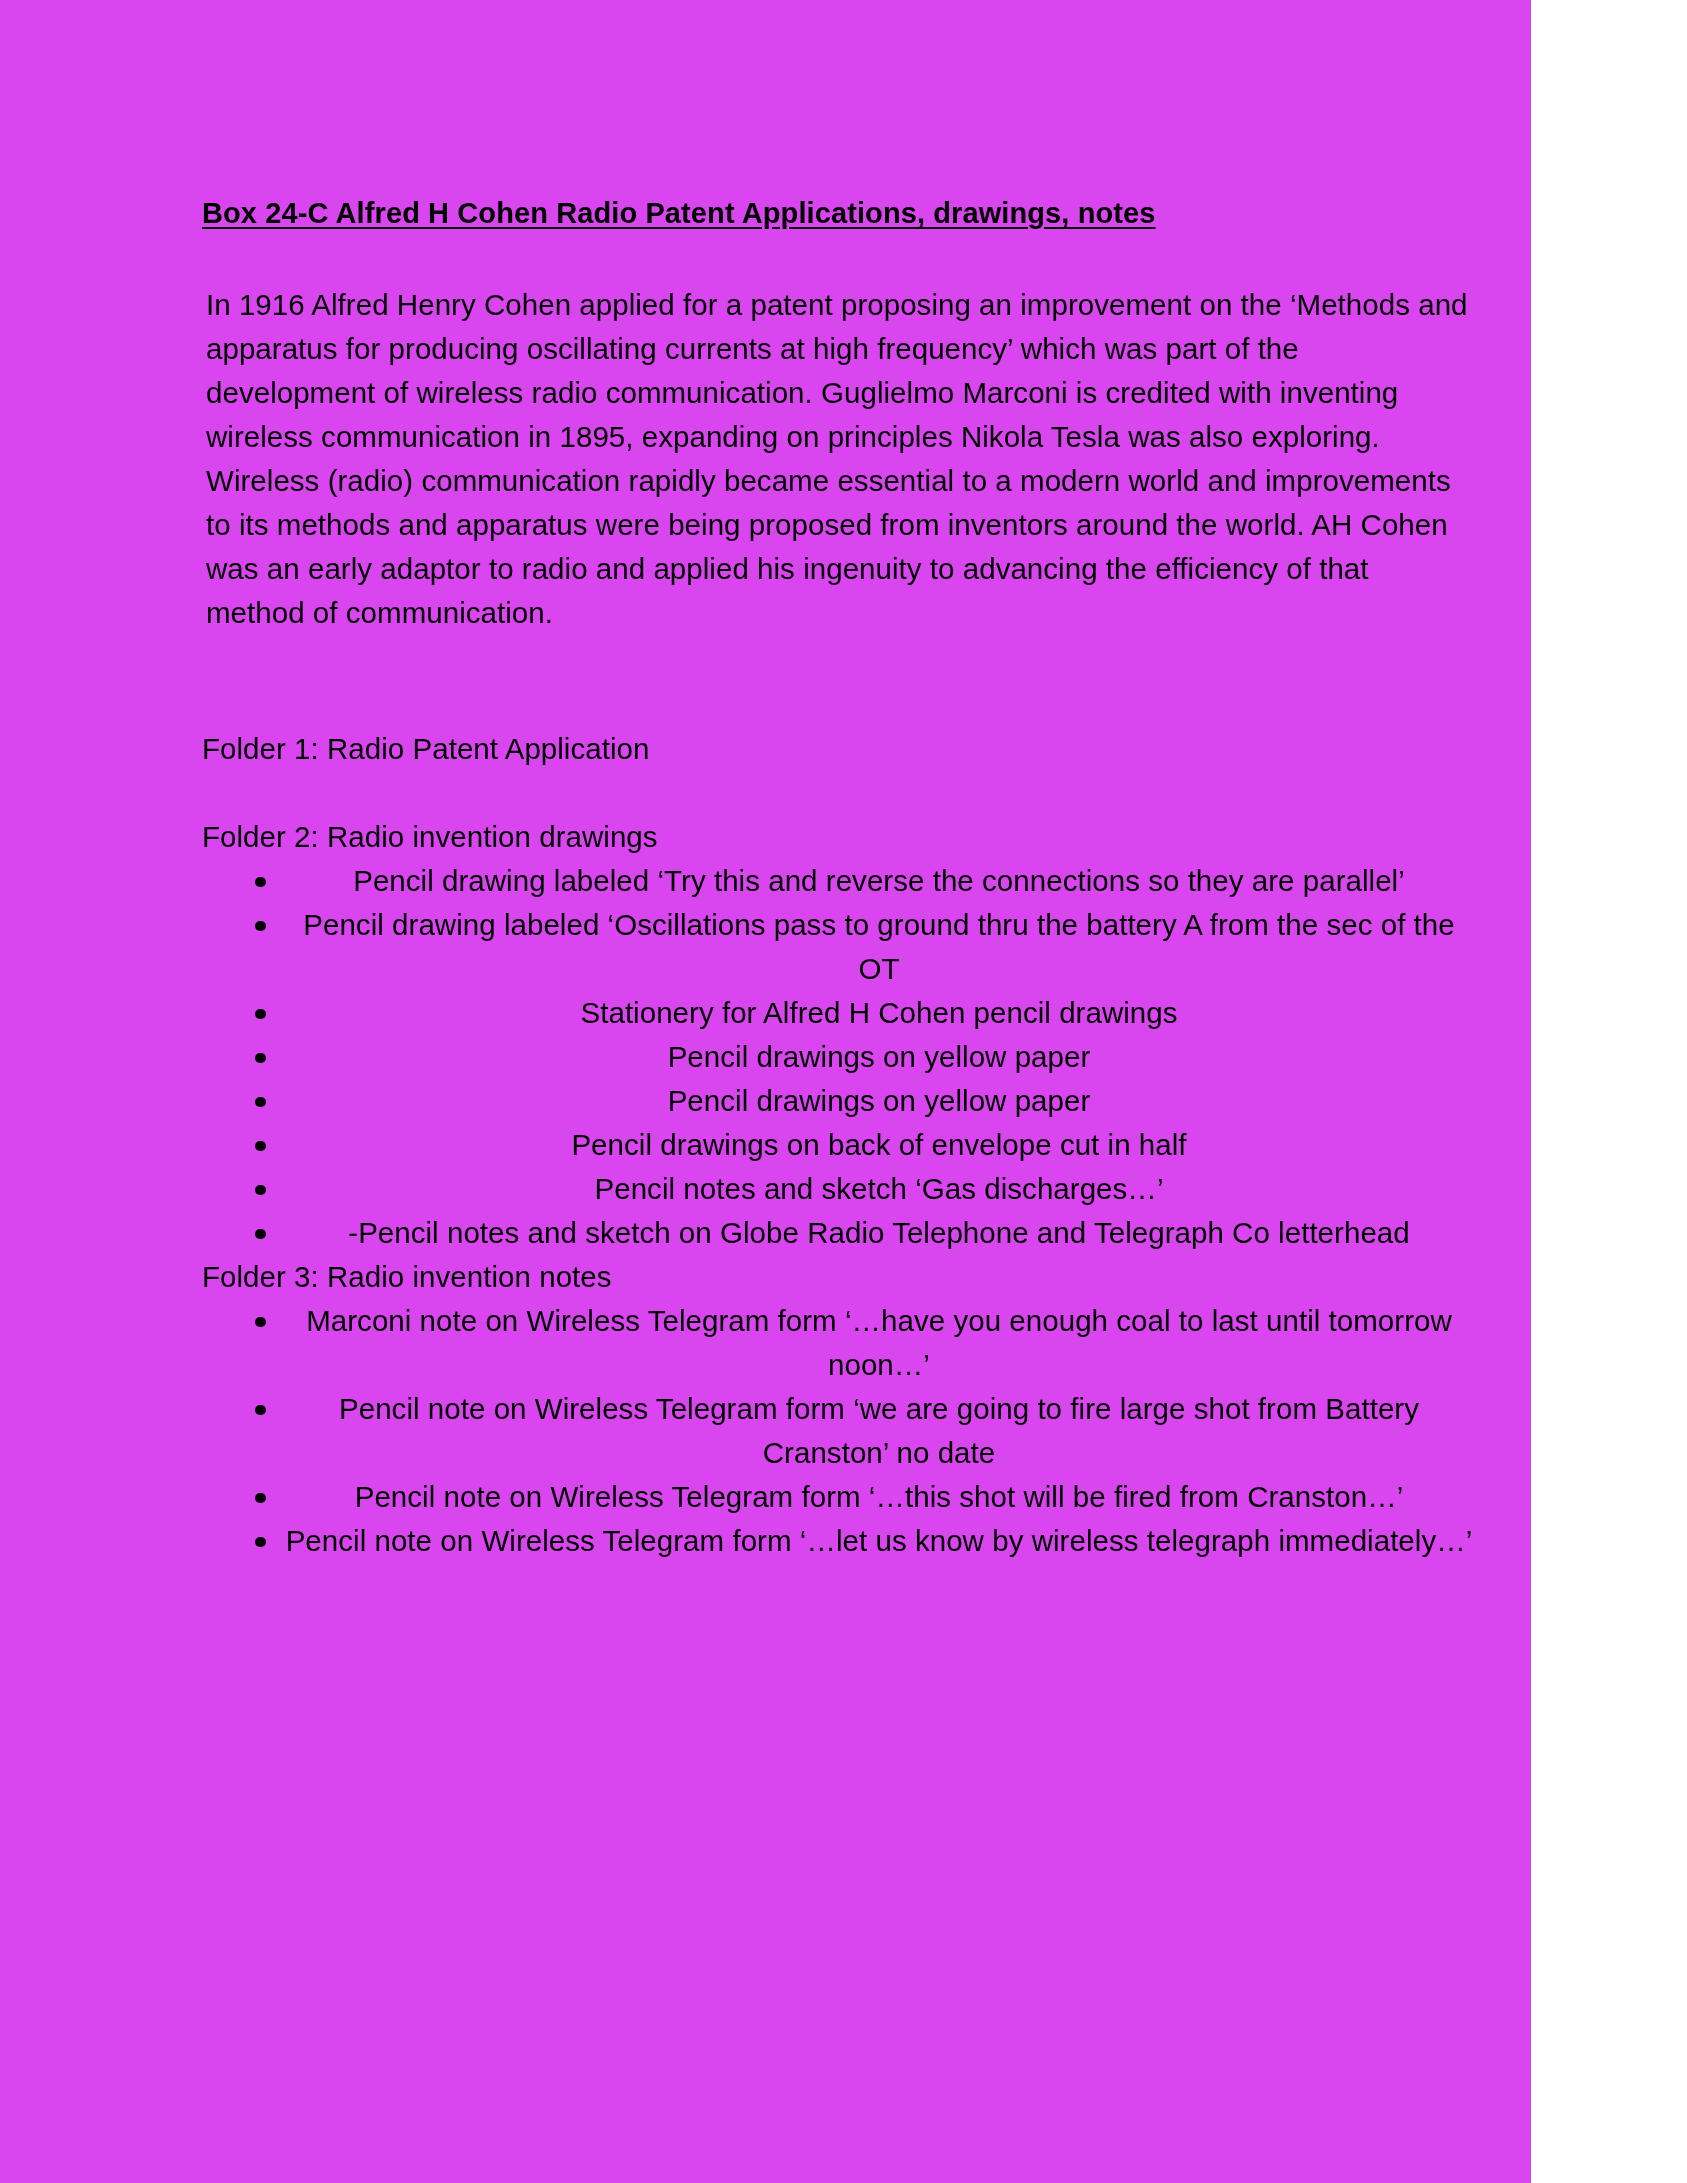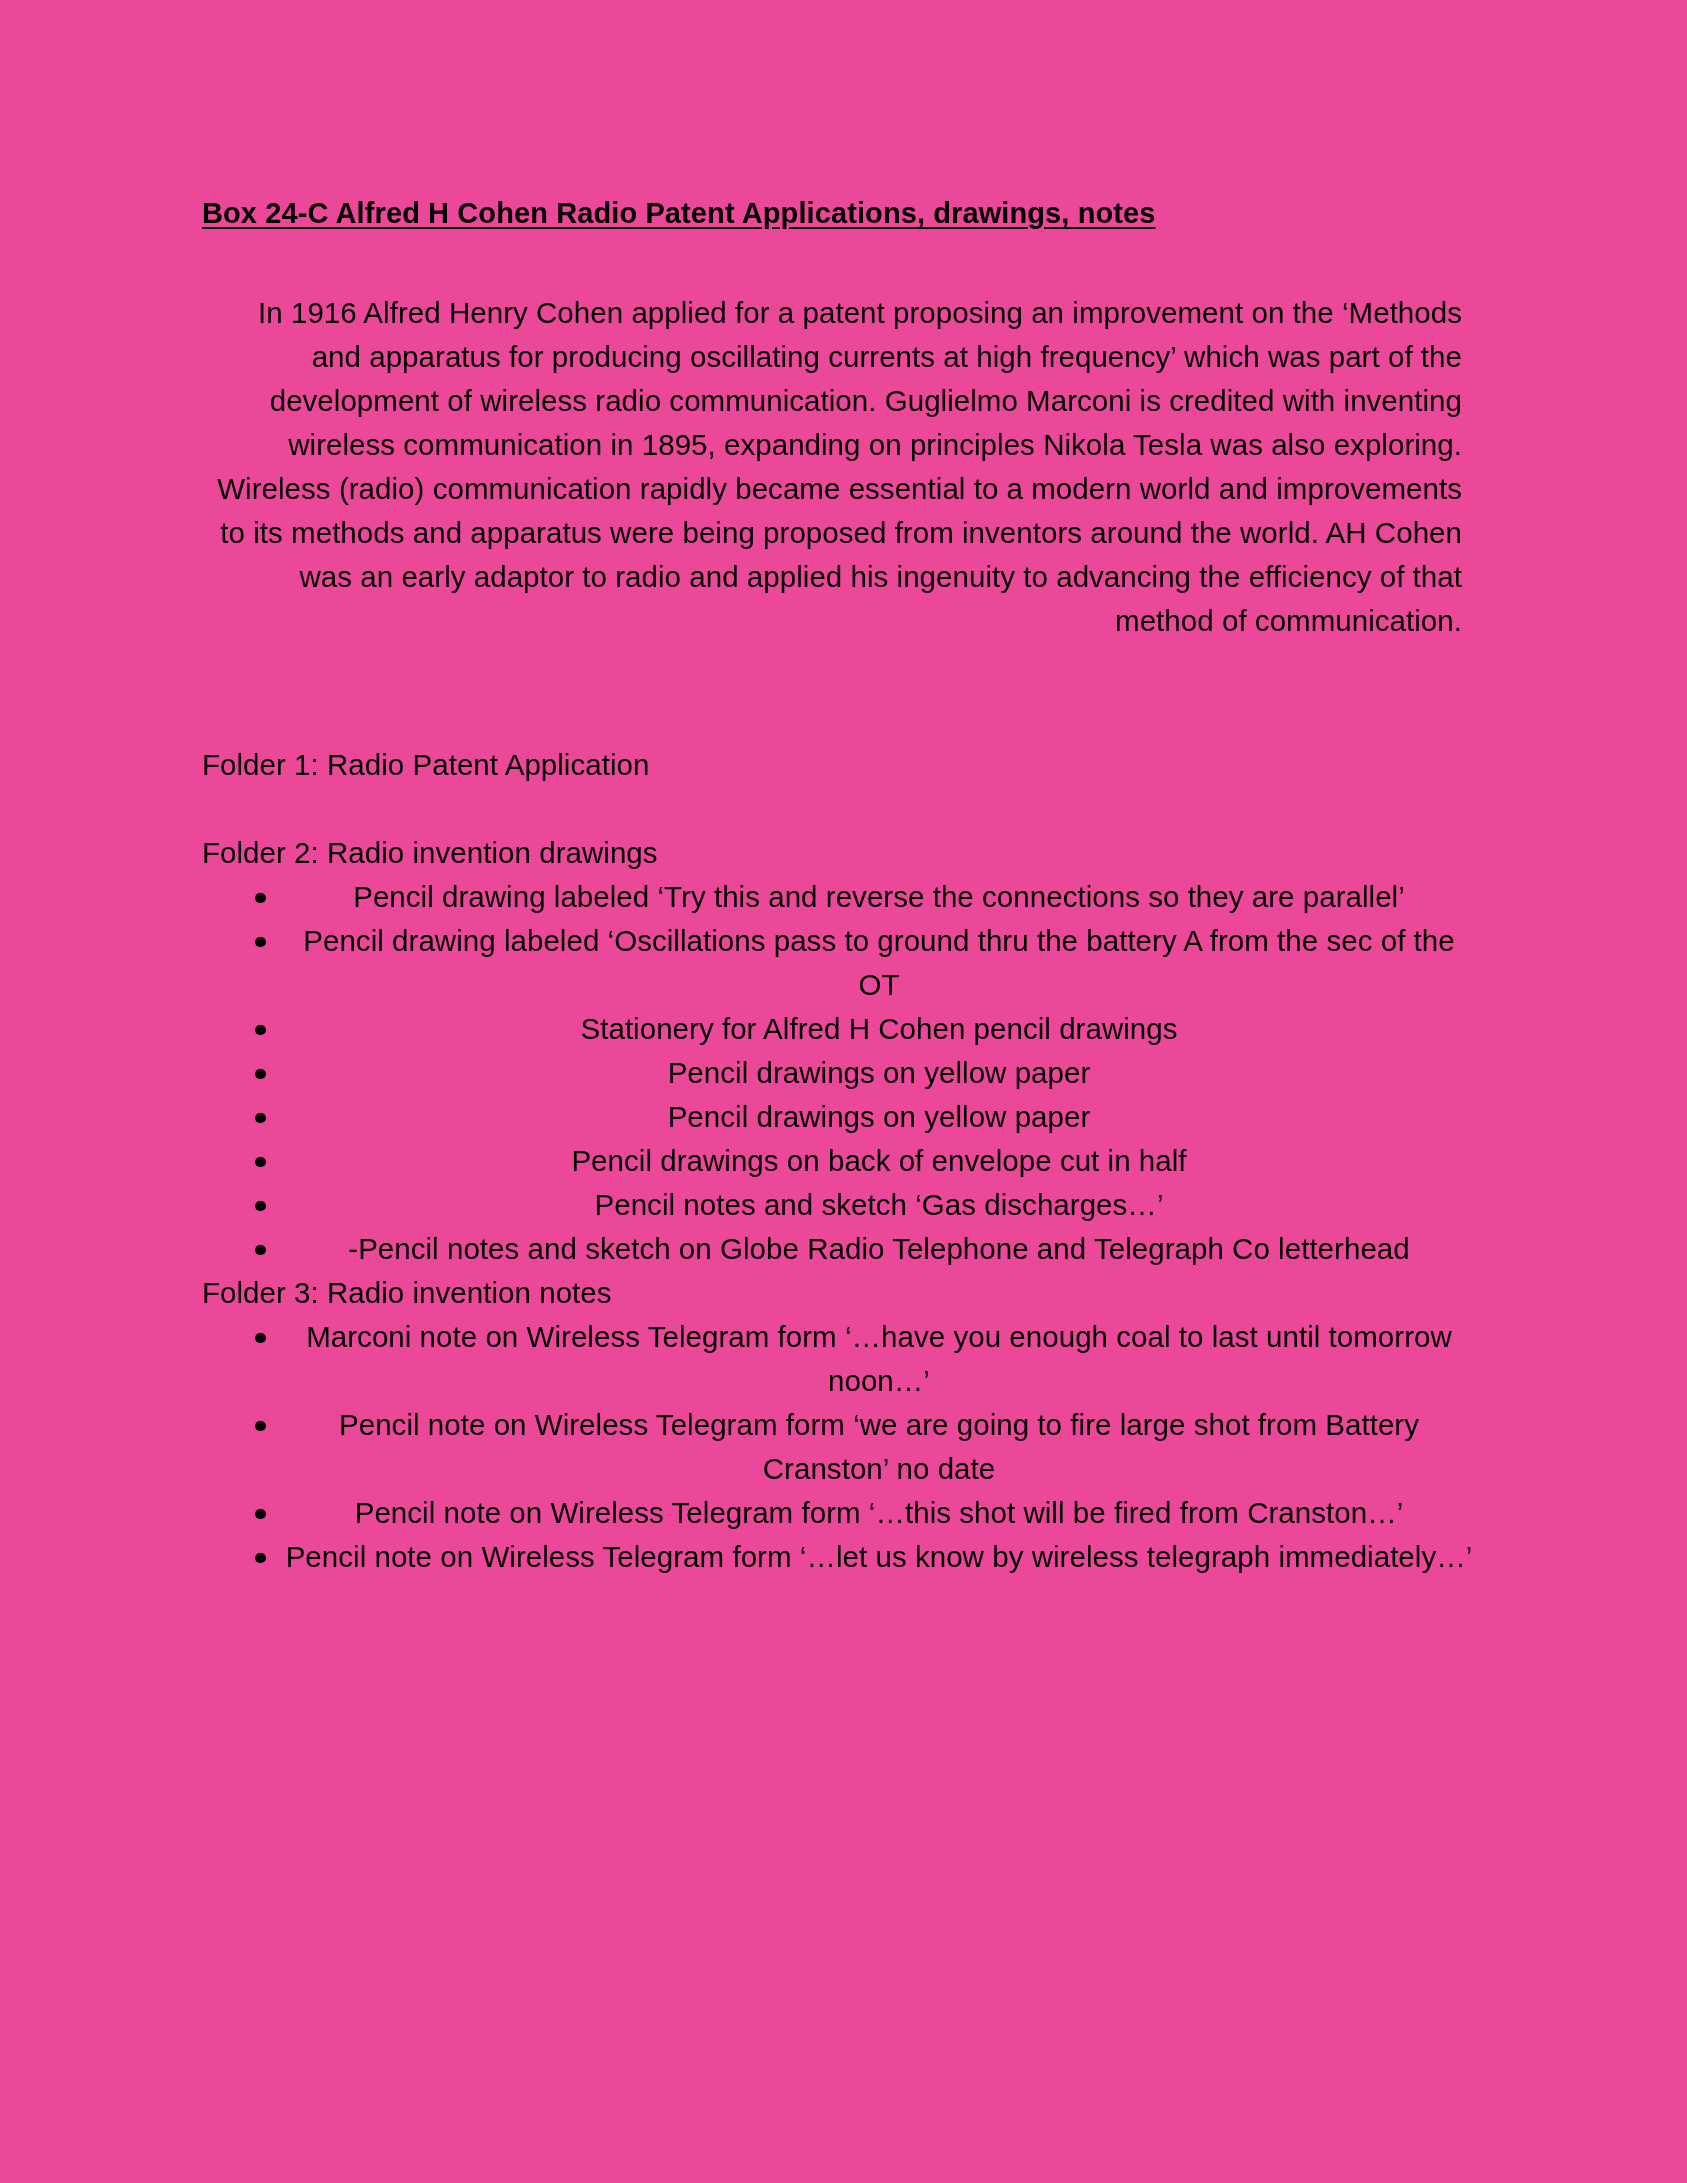--- a/index.html
+++ b/index.html
@@ -9,23 +9,23 @@
   }
   body {
     width: 1687px;
     height: 2183px;
     font-family: "Liberation Sans", sans-serif;
     color: #000000;
     -webkit-font-smoothing: antialiased;
   }
   .page {
     position: relative;
-    width: 1687px;
+    width: 1531px;
     height: 2183px;
-    background: #ec4899;
+    background: #d946ef;
     box-sizing: border-box;
     padding: 0;
   }
   .content {
     position: absolute;
     left: 202px;
     top: 191px;
     width: 1272px;
   }
   .doc-title {
@@ -34,23 +34,23 @@
     line-height: 44px;
     text-decoration: underline;
     text-underline-offset: 3.5px;
     letter-spacing: 0.1px;
     margin: 0;
     white-space: nowrap;
   }
   .para {
     font-size: 29.5px;
     line-height: 44px;
-    margin: 12px;
+    margin: 4px;
     letter-spacing: 0.04px;
-    text-align: right;
+    text-align: left;
   }
   .spacer {
     height: 44px;
   }
   .folder-heading {
     font-size: 29.5px;
     line-height: 44px;
     margin: 0;
     letter-spacing: 0.04px;
   }

